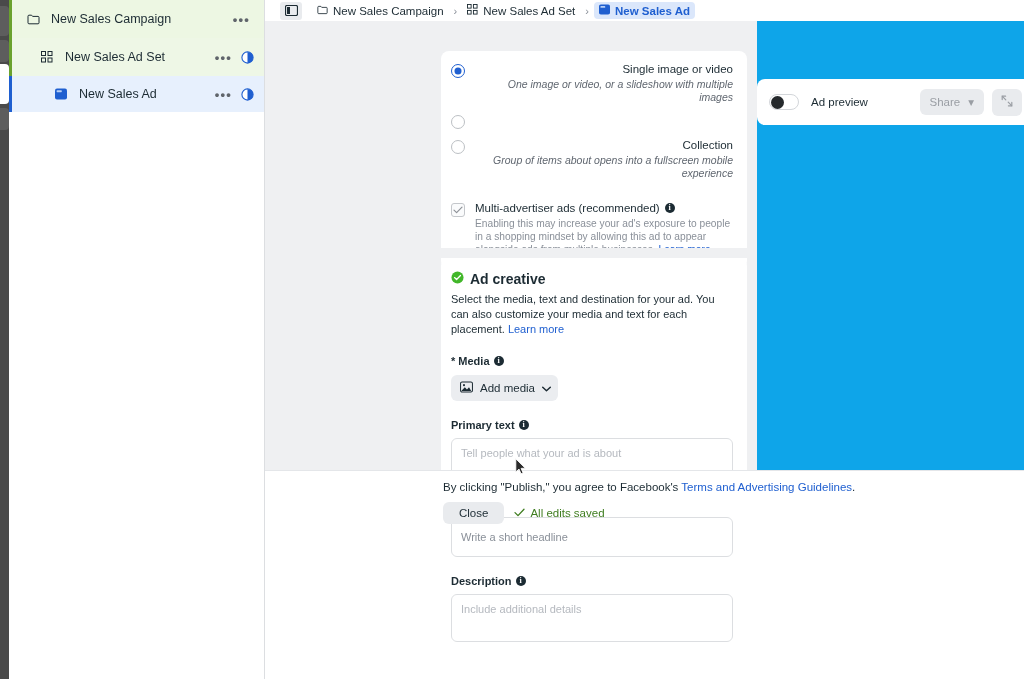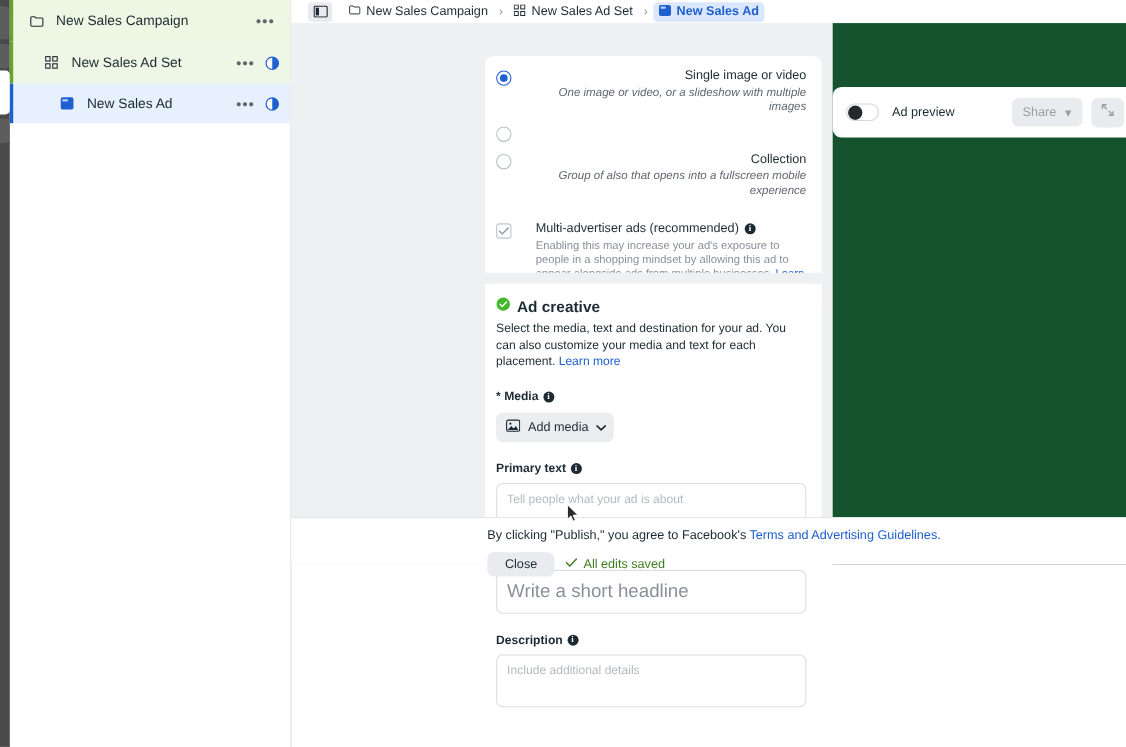--- a/index.html
+++ b/index.html
@@ -98,21 +98,21 @@
     border:1.5px solid #bcc0c4; background:#fff; margin-top:2px; position:relative;
   }
   .radio-dot.checked { border-color:#1f5fd0; }
   .radio-dot.checked::after {
     content:""; position:absolute; left:50%; top:50%; transform:translate(-50%,-50%);
     width:7px; height:7px; border-radius:50%; background:#1f5fd0;
   }
   .radio-title { font-size:11.5px; color:#1c2b33; line-height:14px; }
   .radio-sub { font-size:10.5px; color:#606770; line-height:13px; margin-top:2px;font-style:italic; }
 
-  .check-row { display:flex; gap:22px; padding:8px 14px 13px 10px; }
+  .check-row { display:flex; gap:10px; padding:8px 14px 13px 10px; }
   .checkbox {
     flex:0 0 auto; width:14px; height:14px; border-radius:3px;
     border:1px solid #c4c7cb; background:#fafbfc; margin-top:1px;
     display:flex; align-items:center; justify-content:center;
   }
   .check-title { font-size:11.5px; color:#1c2b33; font-weight:400; display:flex; align-items:center; gap:5px; }
   .check-sub { font-size:10.2px; color:#8a9099; line-height:13px; margin-top:3px; max-width:262px; }
   .link { color:#1f5fd0; }
 
   .creative { padding:12px 14px 10px 10px; }
@@ -128,31 +128,31 @@
     display:inline-flex; align-items:center; gap:7px;
     background:#ebedf0; border-radius:6px; padding:6px 7px 6px 9px;
     font-size:11.5px; color:#1c2b33; font-weight:400; margin-top:8px;
   }
   .textbox {
     margin-top:7px; border:1px solid #dcdee1; border-radius:6px;
     background:#fff; padding:8px 9px; font-size:11px; color:#b5b9bf;
   }
   .textbox.ta { height:42px; }
   .textbox.ta2 { height:48px; }
-  .textbox.single { height:25px; padding:19px 9px; font-size:17px; color:#8a9099; display:flex; align-items:center; }
+  .textbox.single { height:25px; padding:19px 9px; font-size:11px; color:#8a9099; display:flex; align-items:center; }
   .sub-line { font-size:11px; font-weight:700; color:#1c2b33; margin-top:16px; }
   .info-i {
     display:inline-flex; align-items:center; justify-content:center;
     width:10px; height:10px; border-radius:50%; background:#1c2b33; color:#fff;
     font-size:8px; font-weight:700; font-family:"Liberation Serif", serif; line-height:1;
   }
 
   
   .preview-panel {
-    position:absolute; left:492px; top:0; right:0; bottom:0; background:#14532d;
+    position:absolute; left:492px; top:0; right:0; bottom:0; background:#0ea5e9;
   }
   .preview-head {
     position:absolute; left:0; top:58px; right:-10px; height:46px;
     background:#ffffff; border-radius:8px;
     display:flex; align-items:center; padding:0 12px;
   }
   .toggle {
     width:30px; height:16px; border-radius:9px; background:#ffffff;
     border:1px solid #d3d6da; position:relative; flex:0 0 auto;
   }
@@ -328,21 +328,21 @@
             <div class="radio-sub">One image or video, or a slideshow with multiple images</div>
           </span>
         </div>
         <div class="radio-item">
           <span class="radio-dot"></span>
         </div>
         <div class="radio-item">
           <span class="radio-dot"></span>
           <span>
             <div class="radio-title">Collection</div>
-            <div class="radio-sub">Group of also that opens into a fullscreen mobile experience</div>
+            <div class="radio-sub">Group of items about opens into a fullscreen mobile experience</div>
           </span>
         </div>
       </div>
 
       <div class="check-row">
         <span class="checkbox">
           <svg width="10" height="8" viewBox="0 0 10 8">
               <path d="M1 4.1 3.6 6.6 9 1.2" fill="none" stroke="#8d9197" stroke-width="1.2" stroke-linecap="round" stroke-linejoin="round"></path>
             </svg>
         </span>

